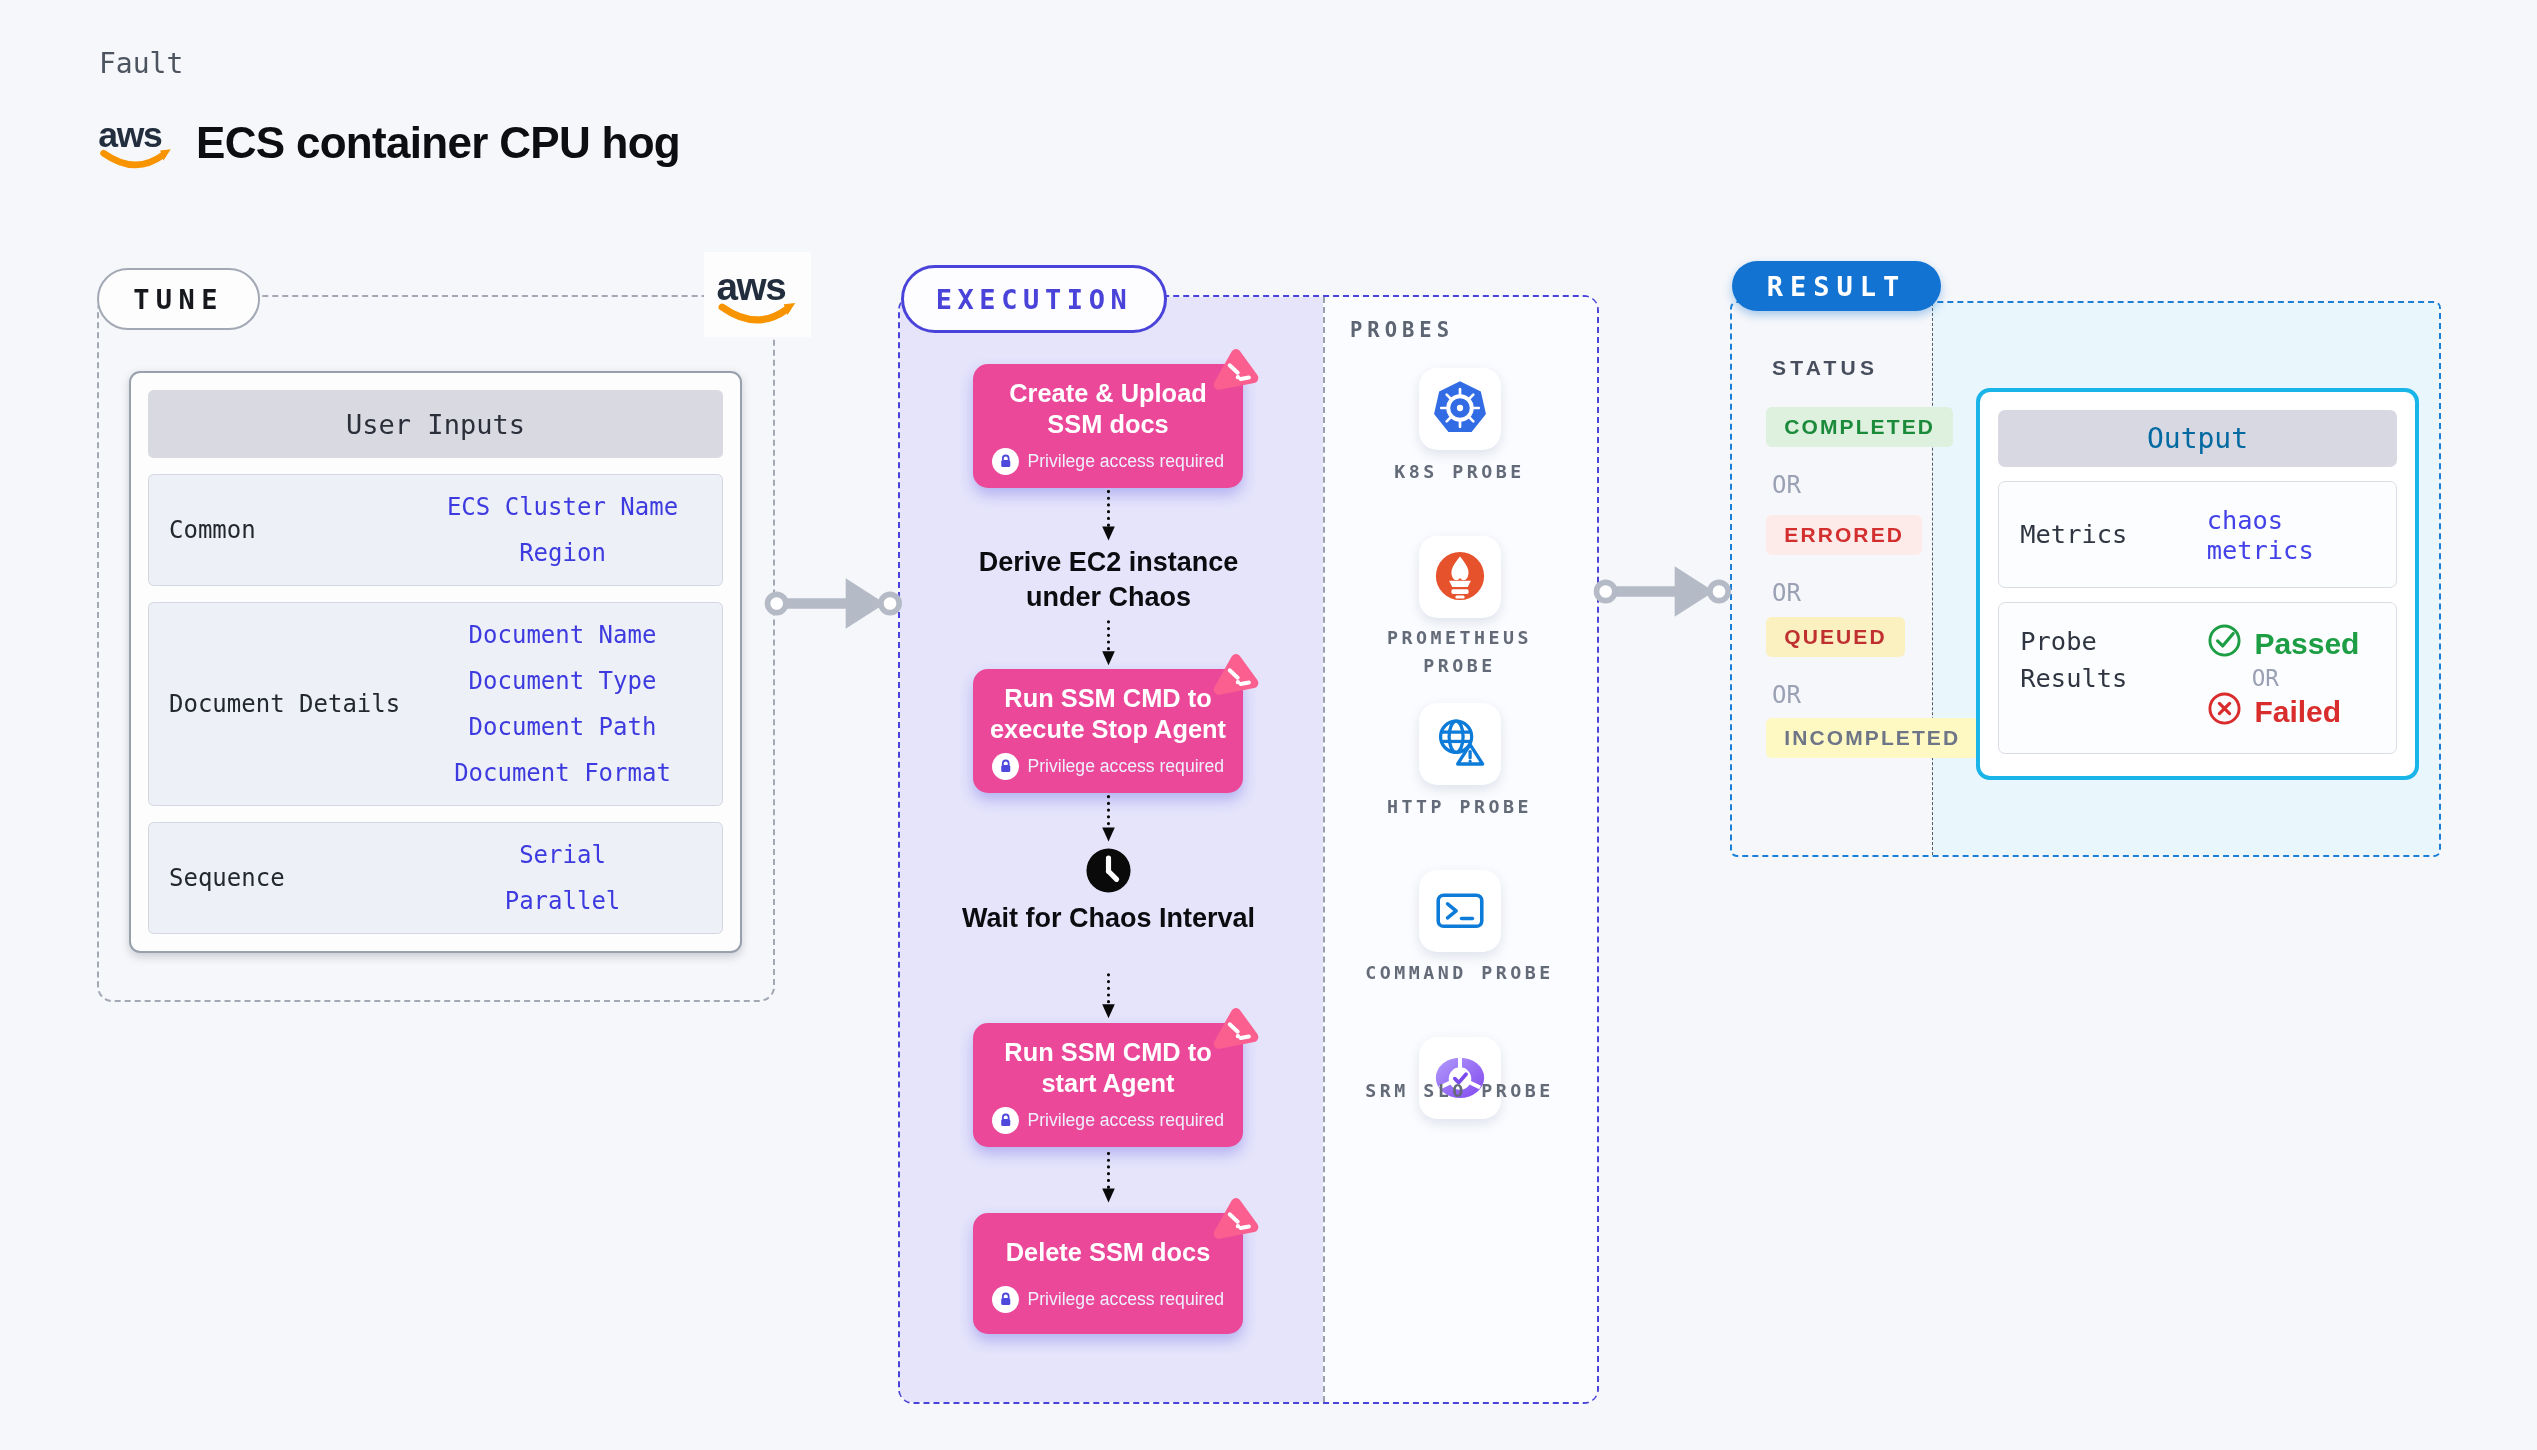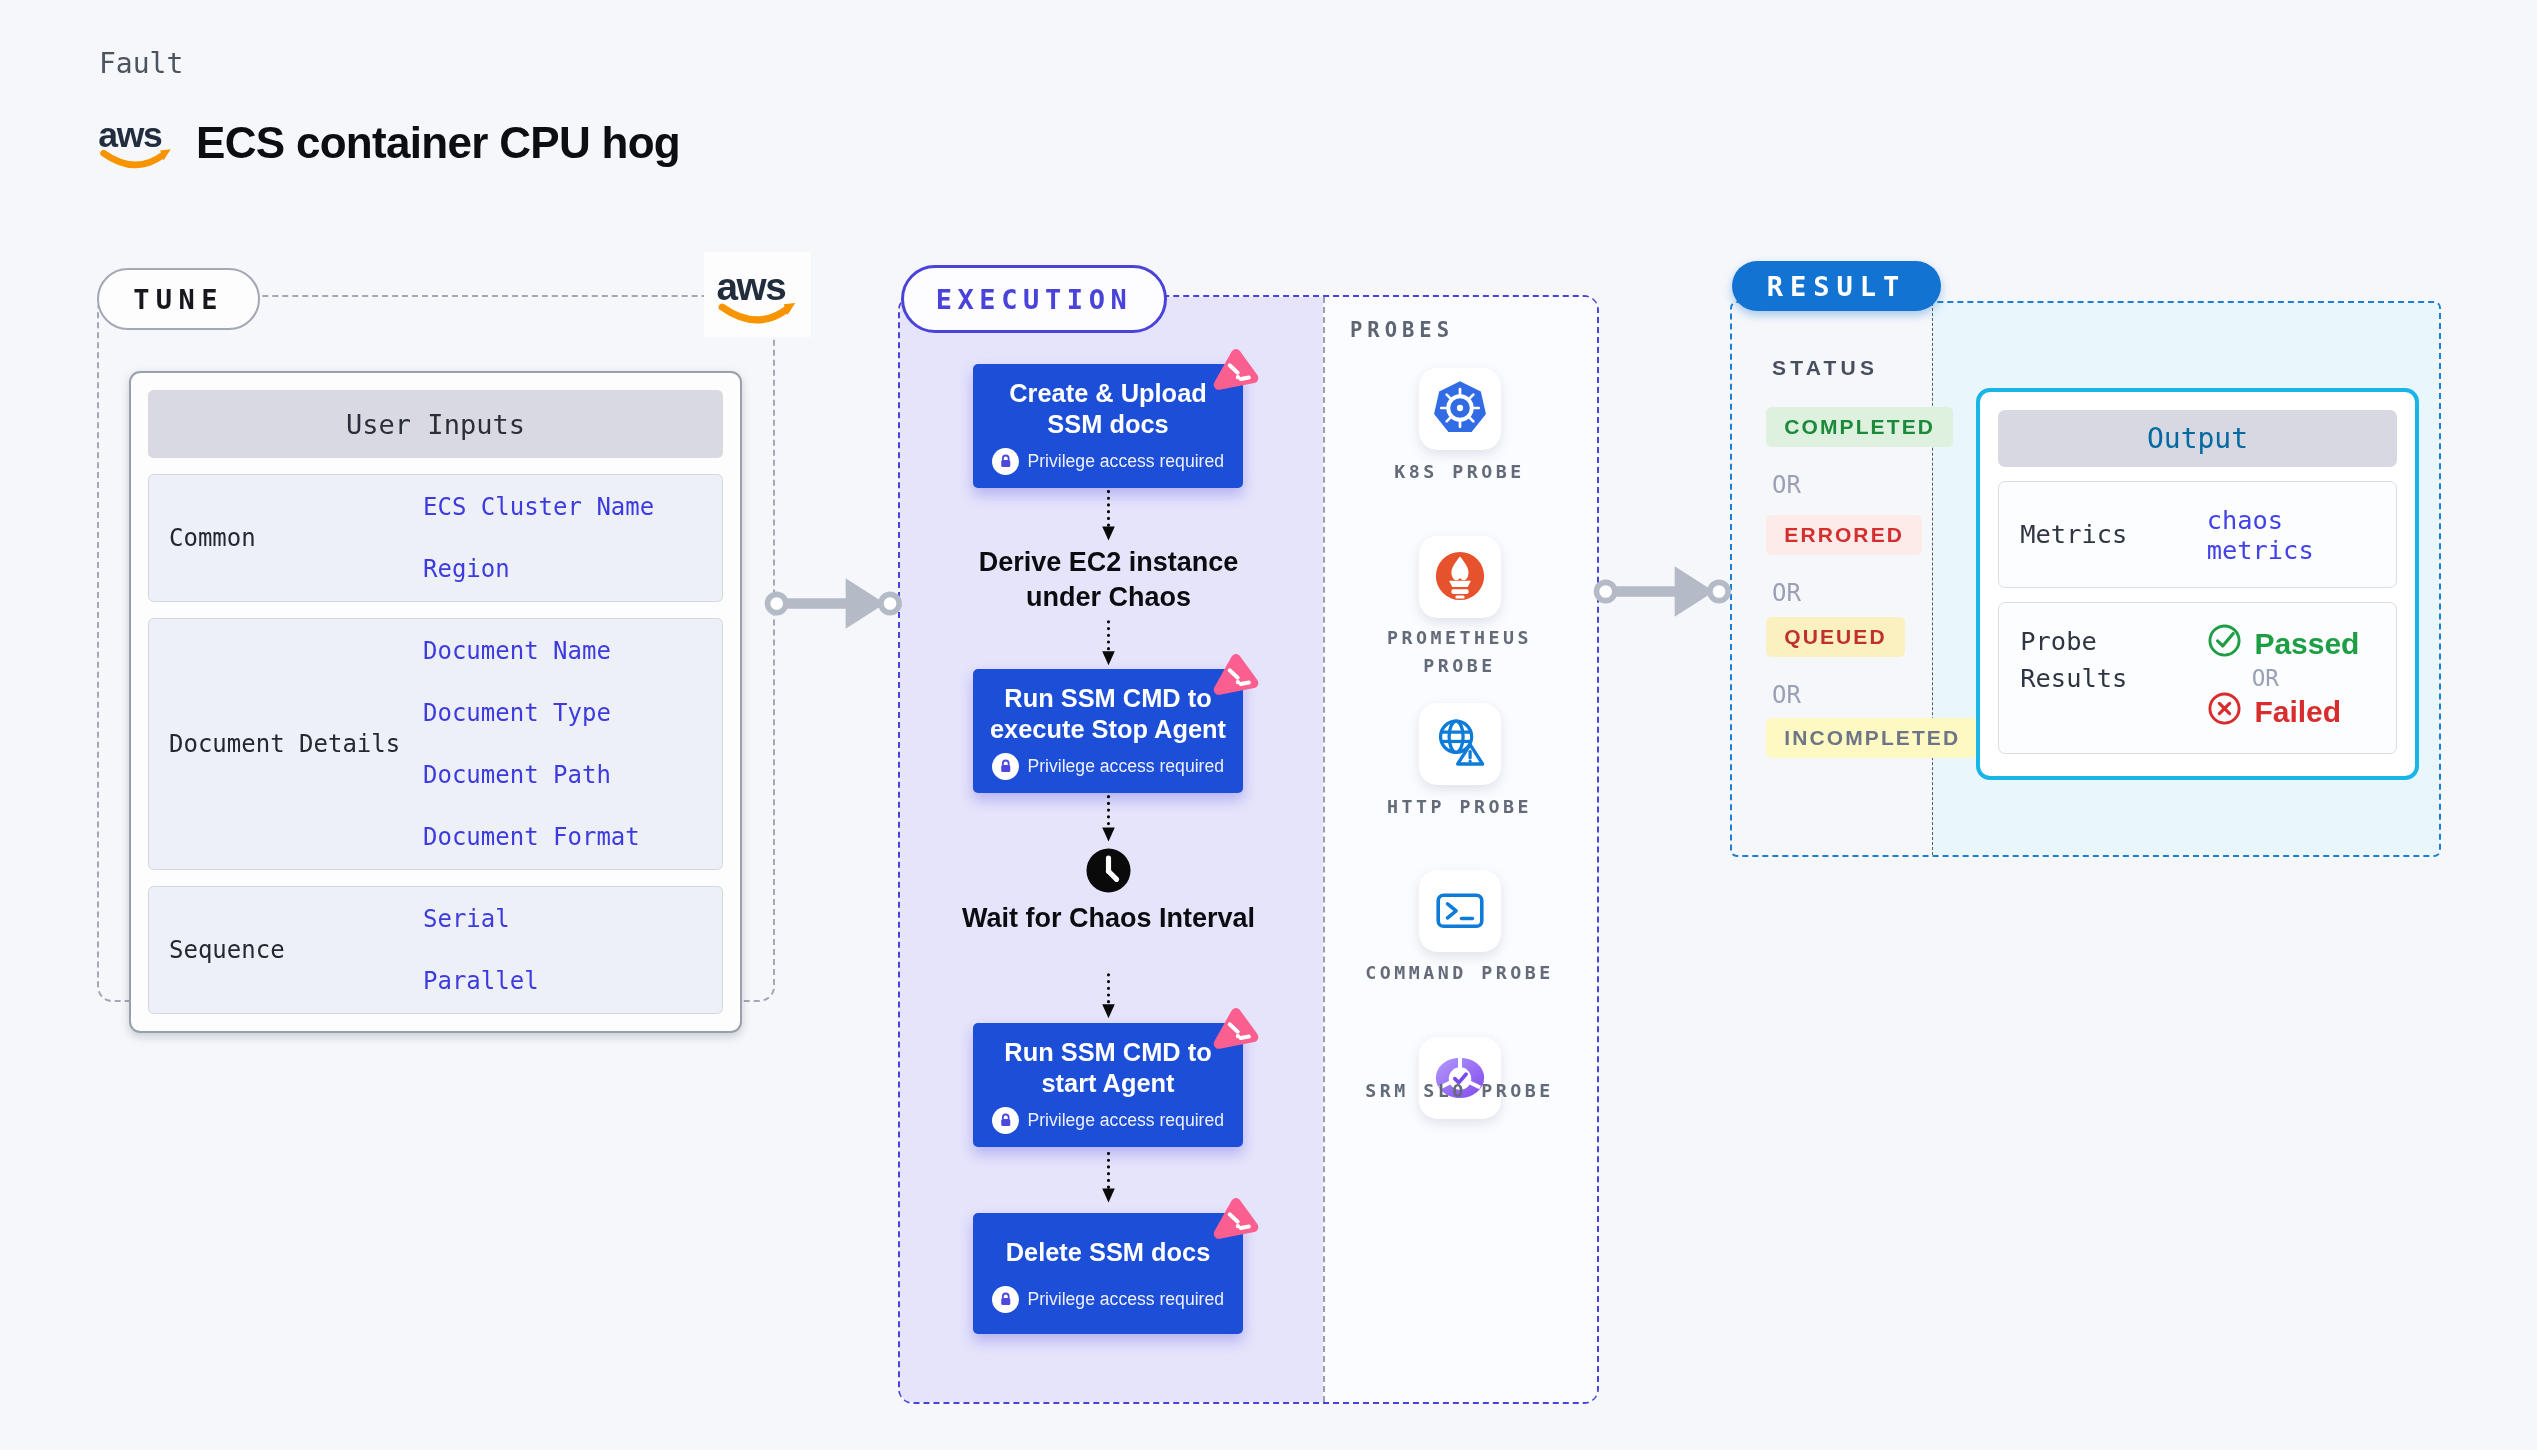--- a/index.html
+++ b/index.html
@@ -29,36 +29,36 @@
   .aws-corner{position:absolute;left:605px;top:-45px;width:107px;height:85px;background:#fdfdfe;
               display:flex;align-items:center;justify-content:center;z-index:5;}
   .ui-card{position:absolute;left:30px;top:74px;width:613px;background:#fdfdfe;
            border:2.1px solid #98a0ac;border-radius:11.3px;padding:17px;
            box-shadow:0 3.5px 8.5px rgba(90,100,120,.28);box-sizing:border-box;}
   .ui-header{height:68px;background:#d9d9e2;border-radius:5.6px;display:flex;align-items:center;
              justify-content:center;font-size:27px;color:#2b2f3a;}
   .ui-row{margin-top:15.5px;display:flex;background:#eef0f7;border:1.4px solid #d3d7df;
           border-radius:5.6px;padding:18.3px 20px;box-sizing:border-box;align-items:center;}
   .ui-label{width:233px;flex-shrink:0;font-size:24px;color:#23272f;line-height:1.5;}
-  .ui-values{flex:1;display:flex;flex-direction:column;gap:34px;padding-left:21px;}
+  .ui-values{flex:1;display:flex;flex-direction:column;gap:18px;padding-left:21px;text-align:center;}
   .ui-value{font-size:24px;color:#3d3bdf;}
 
   
   .big-arrow{position:absolute;width:138px;height:85px;z-index:4;}
 
   
   .exec-box{position:absolute;left:898px;top:295px;width:701px;height:1109px;
             border:2.8px dashed #4a43d9;border-radius:15.5px;box-sizing:border-box;}
   .exec-lavender{position:absolute;left:0;top:0;bottom:0;width:423px;background:#e5e4fb;
                  border-radius:12px 0 0 12px;}
   .probes-panel{position:absolute;left:423px;top:0;bottom:0;right:0;background:#fbfcff;
                 border-radius:0 12px 12px 0;}
   .probes-divider{position:absolute;left:423px;top:0;bottom:0;width:0;
                   border-left:2.1px dashed #9aa1ad;}
-  .step{position:absolute;left:73px;width:270px;background:#1d4ed8;border-radius:5px;
+  .step{position:absolute;left:73px;width:270px;background:#ec4899;border-radius:15px;
         color:#fff;text-align:center;padding:14px 12.7px 12.7px;box-sizing:border-box;
         box-shadow:0 7px 14px rgba(79,72,220,.32);}
   .step-tall{padding-top:24px;padding-bottom:21px;}
   .step-title{font-size:25.4px;font-weight:bold;line-height:1.22;}
   .priv{margin-top:8.5px;display:flex;align-items:center;justify-content:center;gap:8.5px;
         font-size:17.6px;color:#eef0fe;}
   .step-tall .priv{margin-top:18.3px;}
   .lock-circle{width:27px;height:27px;border-radius:50%;background:#fff;display:flex;
                align-items:center;justify-content:center;flex-shrink:0;}
   .badge-pink{position:absolute;top:-17px;right:-18.3px;width:51px;height:51px;transform:rotate(6deg);}

